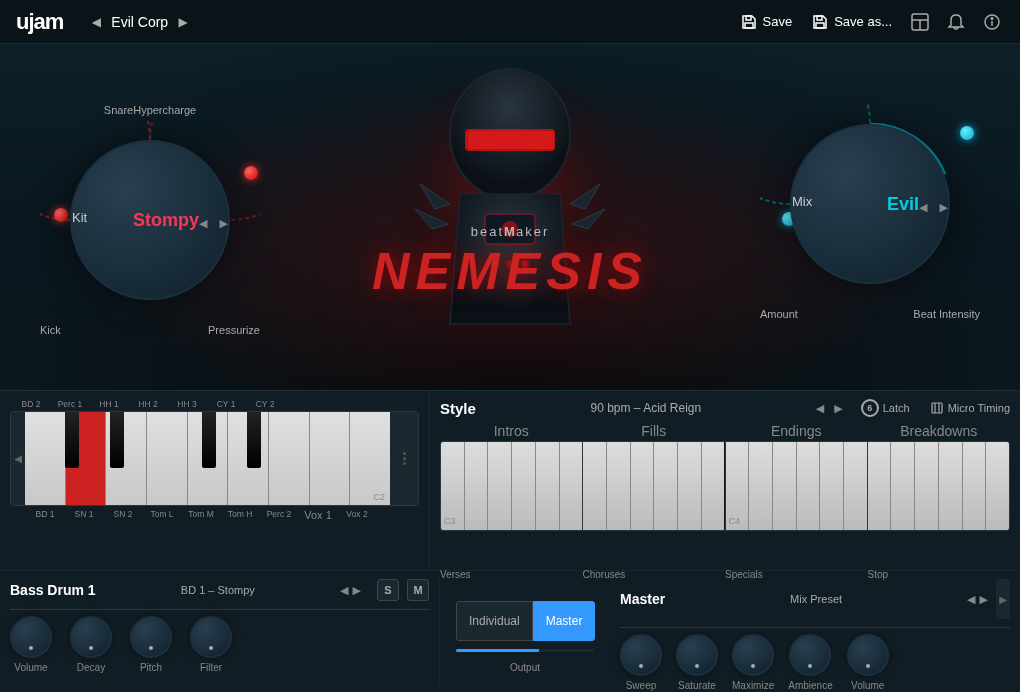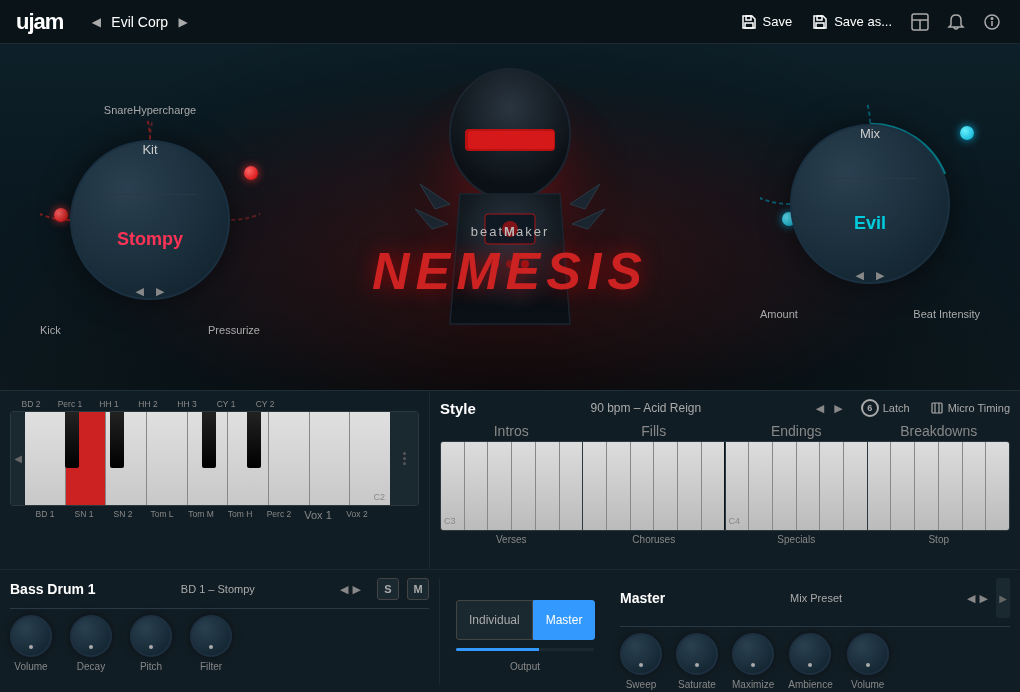--- a/index.html
+++ b/index.html
@@ -142,21 +142,21 @@
       align-items: center;
       justify-content: center;
     }
     .big-knob {
       width: 160px;
       height: 160px;
       border-radius: 50%;
       background: radial-gradient(circle at 35% 30%, #2a4050, #0d1f2a);
       border: 2px solid #1a3040;
       display: flex;
-      flex-direction: column;
+      flex-direction: row;
       align-items: center;
       justify-content: space-between;
       position: relative;
       box-shadow: 0 0 30px rgba(0,0,0,0.5);
     }
     .big-knob-title {
       font-size: 13px;
       color: #ccc;
       margin-bottom: 6px;
     }
@@ -373,23 +373,23 @@
       border-radius: 3px;
       border: 1px solid #2a3840;
       overflow: hidden;
     }
     .style-bottom-labels {
       display: flex;
       margin-top: 2px;
     }
     .style-bottom-label {
       flex: 1;
-      text-align: center;
       font-size: 10px;
       color: #888;
+      margin-top: 35px;
     }
 
     
     #bass-master-row {
       display: flex;
       height: 122px;
       padding: 8px 10px;
       gap: 10px;
     }
 

